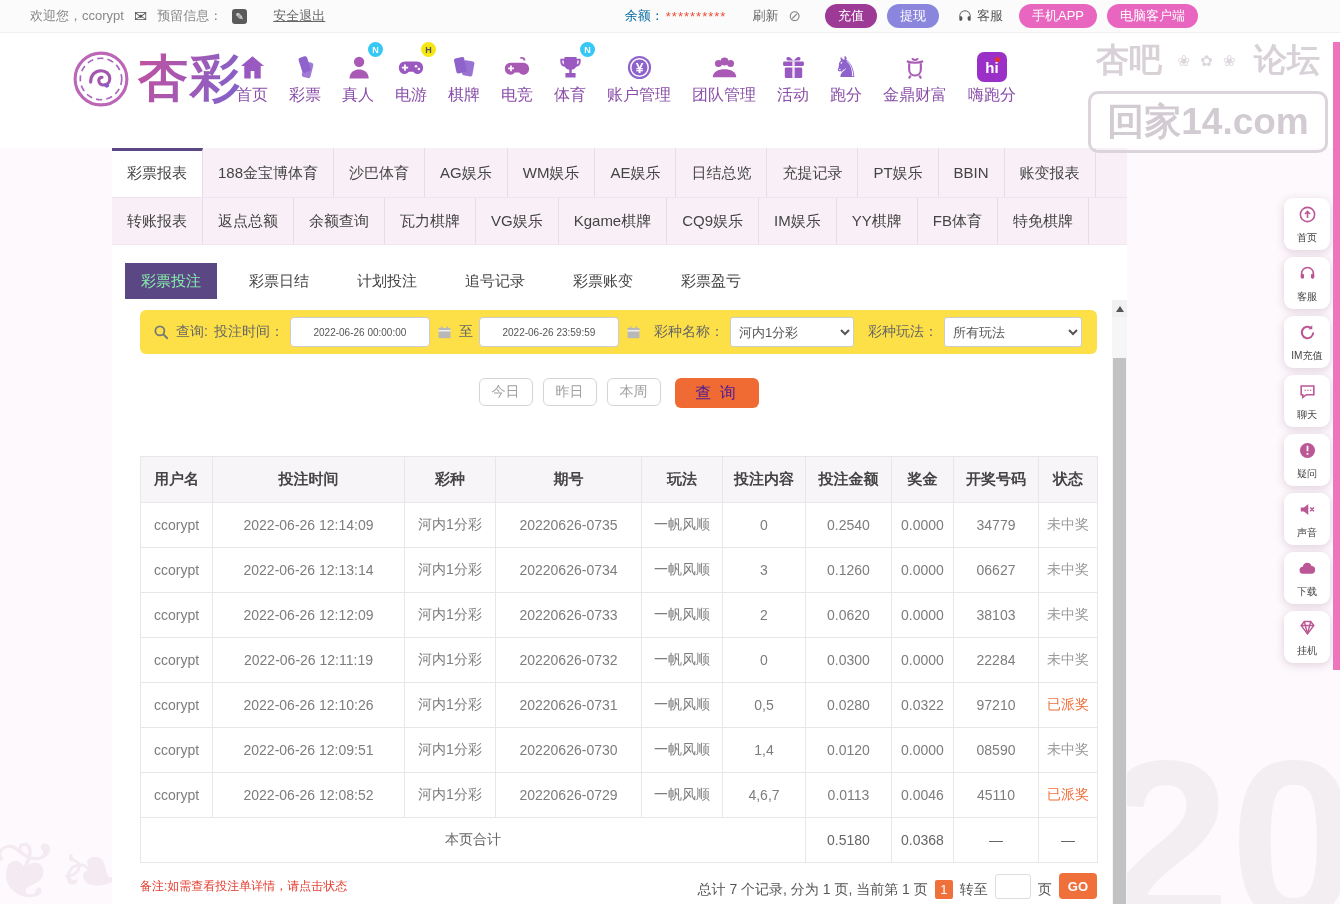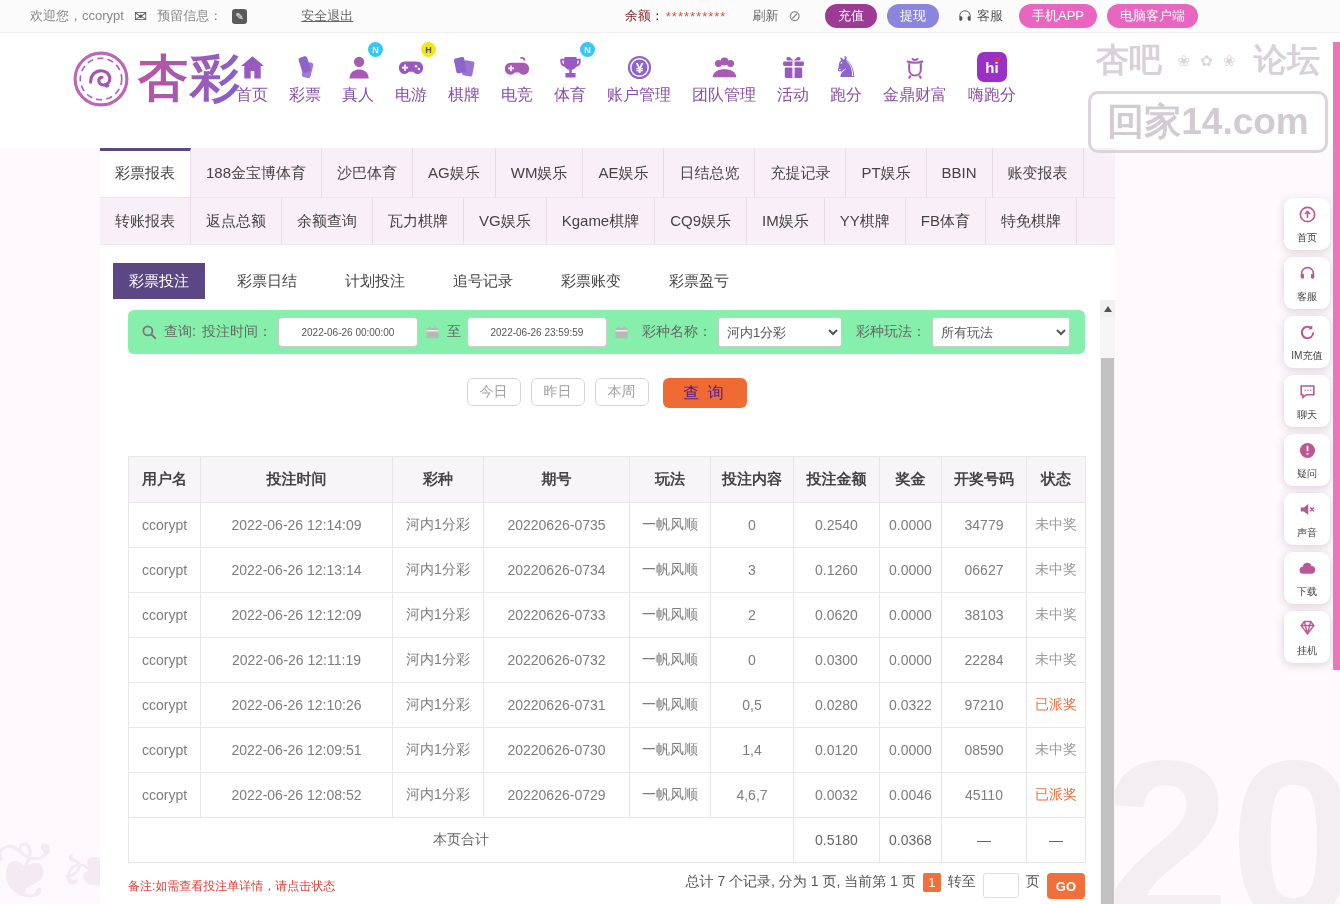--- a/index.html
+++ b/index.html
@@ -7,21 +7,21 @@
     font-family:"Liberation Sans","DejaVu Sans",sans-serif;}
   
   .topbar{position:absolute;left:0;top:0;width:1340px;height:33px;background:#fbfbfb;
     border-bottom:1px solid #f0eef0;display:flex;align-items:center;justify-content:space-between;
     padding:0 142px 0 30px;font-size:13px;color:#888;z-index:4}
   .topbar .grp{display:flex;align-items:center;gap:10px}
   .mail-ic{color:#555;font-size:16px}
   .edit-ic{display:inline-flex;width:15px;height:15px;background:#5a5a5a;border-radius:3px;
     color:#fff;font-size:10px;align-items:center;justify-content:center}
   .logout{color:#666;text-decoration:underline;cursor:pointer}
-  .bal-lab{color:#7f1d1d}
+  .bal-lab{color:#0369a1}
   .bal-val{color:#e8503a;letter-spacing:1px}
   .refresh-ic{color:#888;font-size:15px}
   .tb-btn{border:none;border-radius:12px;color:#fff;font-size:13px;height:24px;padding:0 13px;cursor:pointer}
   .btn-deposit{background:#9c3a95}
   .btn-withdraw{background:#8b86dd}
   .btn-pink{background:#e966c0}
   .svc{display:flex;align-items:center;gap:4px;color:#555}
   
   .header{position:absolute;left:0;top:33px;width:1340px;height:115px;background:#fff;z-index:2}
   .logo{position:absolute;left:72px;top:12px;display:flex;align-items:center;gap:8px}
@@ -45,34 +45,34 @@
   .wm-big{font-size:33px;font-weight:bold}
   .wm-fl{font-size:15px;color:#ddd7dd;letter-spacing:3px}
   .wm-box{margin-top:8px;border:3px solid #dbd5db;border-radius:10px;text-align:center;
     font-size:37px;color:#d2cbd2;padding:3px 0;font-weight:bold}
   .big20{position:absolute;right:-18px;bottom:-70px;font-size:230px;font-weight:bold;
     color:rgba(160,150,160,.10);z-index:0;pointer-events:none}
   .flourish{position:absolute;left:-8px;bottom:-14px;font-size:80px;color:rgba(190,150,185,.14);
     z-index:0;pointer-events:none}
   .underlay{position:absolute;left:0;top:148px;width:1340px;height:756px;background:#fdf9fc;z-index:0}
   
-  .main{position:absolute;left:100px;top:148px;width:1015px;height:756px;background:#fff;z-index:1}
+  .main{position:absolute;left:112px;top:148px;width:1015px;height:756px;background:#fff;z-index:1}
   .tabs{display:flex;background:#f8f0f6;font-size:15px;color:#444}
   .tabs1{height:50px;border-bottom:1px solid #eee3ee}
   .tabs2{height:47px;border-bottom:1px solid #f0e7f0}
   .tab{display:block;padding:0 15px;border-right:1px solid #e9dce9;white-space:nowrap;cursor:pointer}
   .tabs1 .tab{line-height:49px}
   .tabs2 .tab{line-height:46px}
   .tabs1 .tab.active{background:#fff;border-top:3px solid #5b4784;line-height:44px}
   .subtabs{display:flex;margin:18px 0 0 13px;gap:16px;font-size:15px;color:#444}
   .subtab{height:36px;line-height:36px;padding:0 16px;cursor:pointer;white-space:nowrap}
-  .subtab.active{background:#5b4784;color:#ffffff}
+  .subtab.active{background:#5b4784;color:#86efac}
   .content{padding:11px 0 0 28px;width:1000px}
   
-  .querybar{width:957px;height:44px;background:#86efac;border-radius:6px;display:flex;
+  .querybar{width:957px;height:44px;background:#fde047;border-radius:6px;display:flex;
     align-items:center;gap:6px;padding:0 12px;font-size:14px;color:#666}
   .qinput{width:140px;height:30px;border:1px solid #ccc;border-radius:4px;background:#fff;
     font-size:10px;color:#555;text-align:center;font-family:inherit}
   .qselect{height:30px;border:1px solid #ccc;border-radius:3px;background:#fff;font-size:13px;
     color:#555;font-family:inherit;padding:0 4px}
   .sel-lottery{width:124px}.sel-play{width:138px}
   .cal{flex:none;display:inline-flex}
   
   .quickrow{width:957px;margin-top:24px;display:flex;justify-content:center;gap:10px;align-items:flex-start}
   .qk{height:28px;padding:0 12px;border:1px solid #d5d5d5;border-radius:6px;background:#fff;
@@ -83,21 +83,21 @@
   .rpt{width:957px;margin-top:48px;border-collapse:collapse;table-layout:fixed}
   .rpt th,.rpt td{border:1px solid #e8e6e8;text-align:center;font-size:14px}
   .rpt th{height:46px;background:#f8f5f8;color:#444;font-weight:bold;font-size:15px}
   .rpt td{height:45px;color:#7d7d7d}
   .rpt td.status{color:#9a9a9a;cursor:pointer}
   .rpt td.status.paid{color:#f0703c}
   .rpt tfoot td{color:#666}
   
   .tablefooter{width:957px;display:flex;justify-content:space-between;align-items:center;margin-top:5px;height:36px}
   .note{color:#e43c2e;font-size:12px}
-  .pager{display:flex;align-items:flex-start;gap:7px;font-size:14px;color:#555}
+  .pager{display:flex;align-items:flex-end;gap:7px;font-size:14px;color:#555}
   .pagebox{display:inline-block;min-width:18px;padding:2px 5px;background:#f0703c;color:#fff;
     border-radius:2px;text-align:center;font-size:13px}
   .goto-input{width:36px;height:25px;border:1px solid #ddd;border-radius:3px;background:#fff}
   .go-btn{height:26px;padding:0 9px;border:none;border-radius:4px;background:#f0703c;color:#fff;
     font-weight:bold;font-size:13px;cursor:pointer;font-family:inherit}
   
   .sbar{position:absolute;right:0;top:152px;bottom:0;width:15px;background:#f6f6f6;z-index:2}
   .sbar-up{height:17px;background:#f1f1f1;display:flex;align-items:center;justify-content:center}
   .tri-up{width:0;height:0;border-left:4px solid transparent;border-right:4px solid transparent;border-bottom:6px solid #555}
   .sbar-thumb{position:absolute;left:1px;right:1px;top:58px;bottom:0;background:#c2c2c2}
@@ -114,21 +114,21 @@
 <div class="underlay"></div>
 <div class="big20">20</div>
 <div class="flourish">❦❧</div>
 
 <div class="topbar">
   <div class="grp">
     <span>欢迎您，ccorypt</span>
     <span class="mail-ic">✉</span>
     <span>预留信息：</span>
     <span class="edit-ic">✎</span>
-    <a class="logout" style="margin-left:44px">安全退出</a>
+    <a class="logout" style="margin-left:16px">安全退出</a>
   </div>
   <div class="grp">
     <span class="bal-lab">余额：</span>
     <span class="bal-val" style="margin-left:-8px">**********</span>
     <span style="margin-left:16px;color:#666">刷新</span>
     <span class="refresh-ic">⊘</span>
     <button class="tb-btn btn-deposit" style="margin-left:14px">充值</button>
     <button class="tb-btn btn-withdraw">提现</button>
     <span class="svc" style="margin-left:8px">
       <svg viewBox="0 0 24 24" width="16" height="16" fill="currentColor">
@@ -463,21 +463,21 @@
             <td>08590</td>
             <td class="status">未中奖</td>
           </tr>
           <tr>
             <td>ccorypt</td>
             <td>2022-06-26 12:08:52</td>
             <td>河内1分彩</td>
             <td>20220626-0729</td>
             <td>一帆风顺</td>
             <td>4,6,7</td>
-            <td>0.0032</td>
+            <td>0.0113</td>
             <td>0.0046</td>
             <td>45110</td>
             <td class="status paid">已派奖</td>
           </tr>
         </tbody>
       <tfoot>
         <tr>
           <td colspan="6">本页合计</td>
           <td>0.5180</td>
           <td>0.0368</td>

